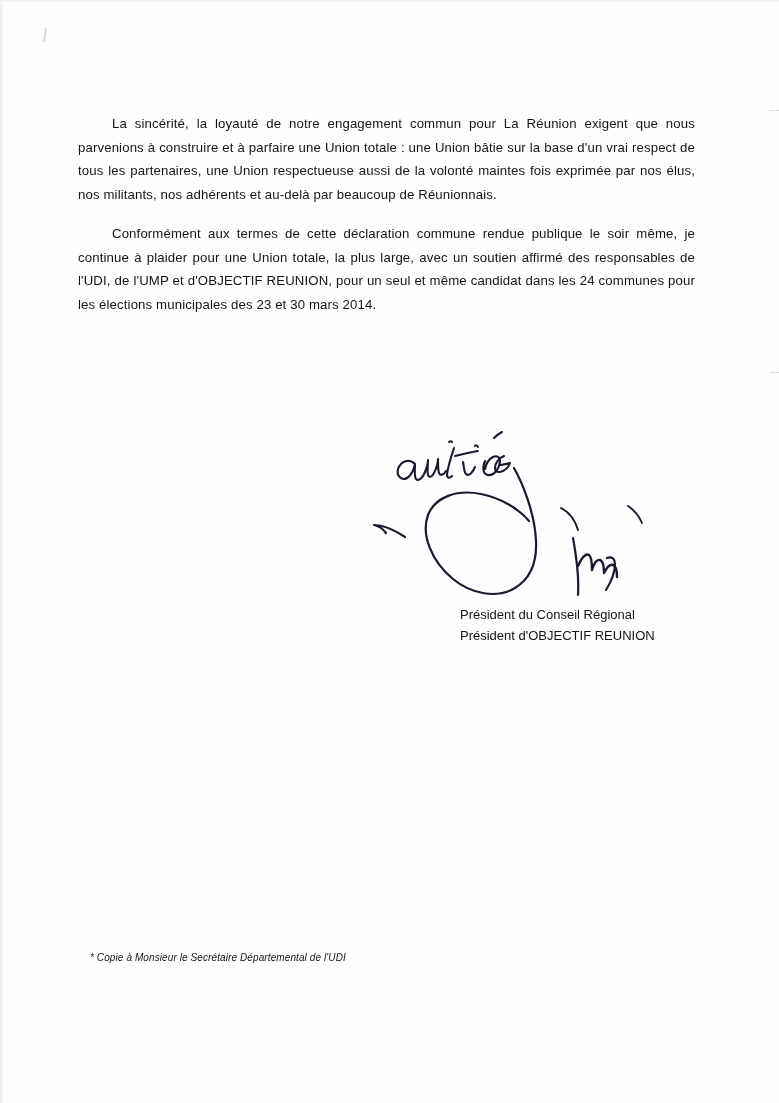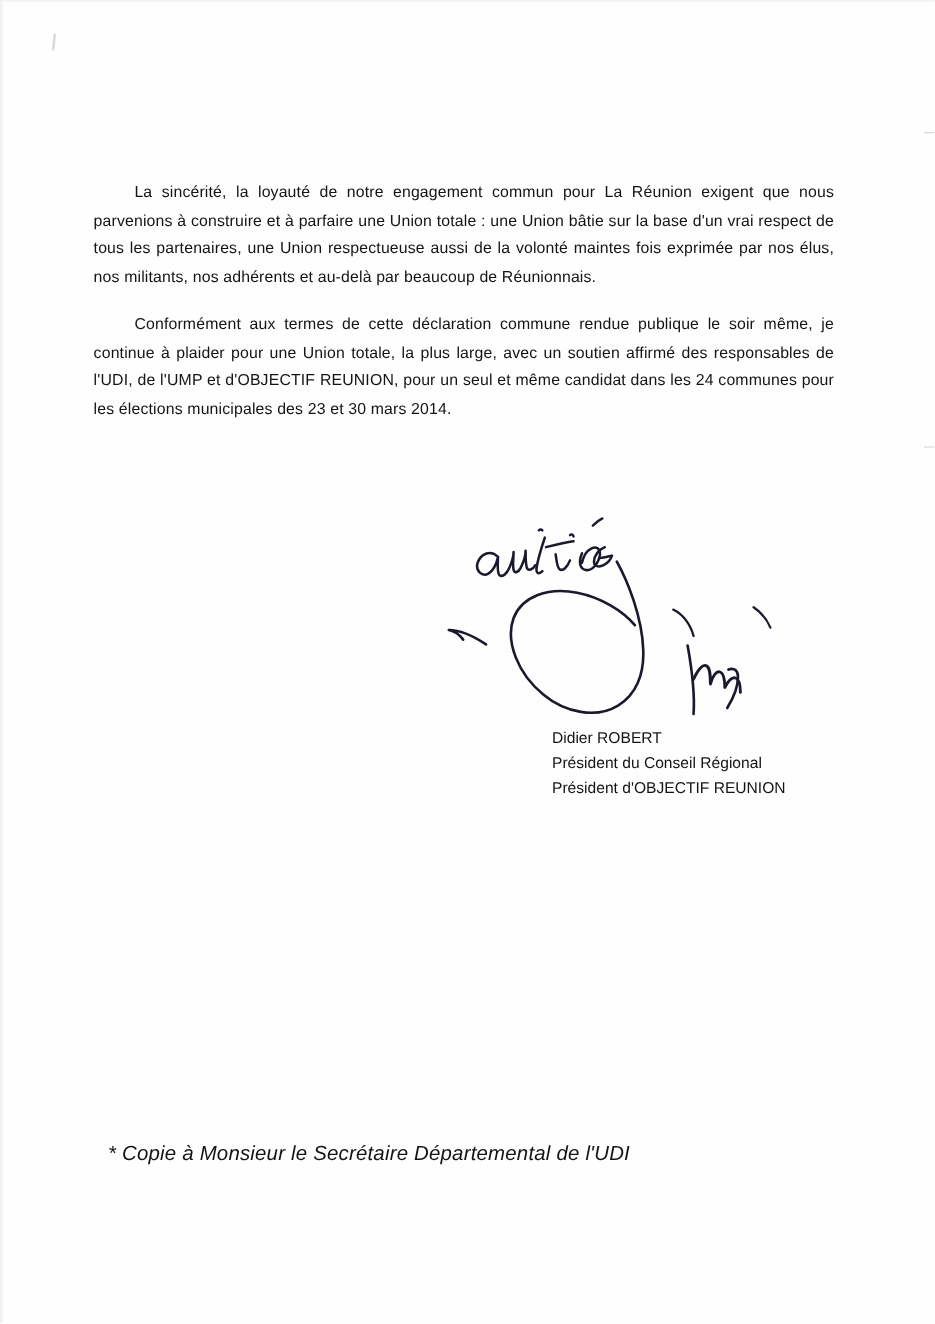--- a/index.html
+++ b/index.html
@@ -50,21 +50,20 @@
     position: absolute;
     right: 0; top: 372px;
     width: 9px; height: 1px;
     background: #dcdcdc;
   }
   .doc-body {
     position: absolute;
     left: 78px;
     top: 112px;
     width: 617px;
-    margin-top: 36px;
   }
   p.para {
     margin: 0 0 16px 0;
     font-size: 13.2px;
     line-height: 1.78;
     color: #141414;
     text-align: justify;
     text-justify: inter-word;
     text-indent: 34px;
     letter-spacing: 0.01em;
@@ -92,21 +91,21 @@
     line-height: 1.62;
     color: #141414;
   }
   .signature-block div {
     white-space: nowrap;
   }
   .footnote {
     position: absolute;
     left: 90px;
     top: 952px;
-    font-size: 17px;
+    font-size: 10px;
     font-style: italic;
     color: #141414;
     letter-spacing: 0.01em;
     text-align: right;
   }
   b, strong {
     font-weight: 400;
   }
 </style>
 </head>
@@ -151,20 +150,19 @@
         <path d="M300 108 c4 22 6 41 5 57" stroke-width="2.2"></path>
         <path d="M305 136 c4 -9 8 -13 11 -11 c3 2 3 9 3 15 c2 -7 5 -11 8 -10 c3 1 4 7 4 13 c3 -6 6 -9 9 -8 c3 1 4 6 4 12" stroke-width="2.4"></path>
         <path d="M334 128 c5 -2 8 1 8 6 c0 8 -4 18 -9 26" stroke-width="2.2"></path>
         <path d="M288 78 c8 4 14 12 17 22" stroke-width="1.9"></path>
         <path d="M355 76 c6 4 11 10 14 17" stroke-width="1.9"></path>
       </g>
     </svg>
   </div>
 
   <div class="signature-block">
-    <div>Didier ROBERT</div>
     <div>Président du Conseil Régional</div>
     <div>Président d'OBJECTIF REUNION</div>
   </div>
 
   <div class="footnote">* Copie à Monsieur le Secrétaire Départemental de l'UDI</div>
 
 </div>
 
 </body></html>

